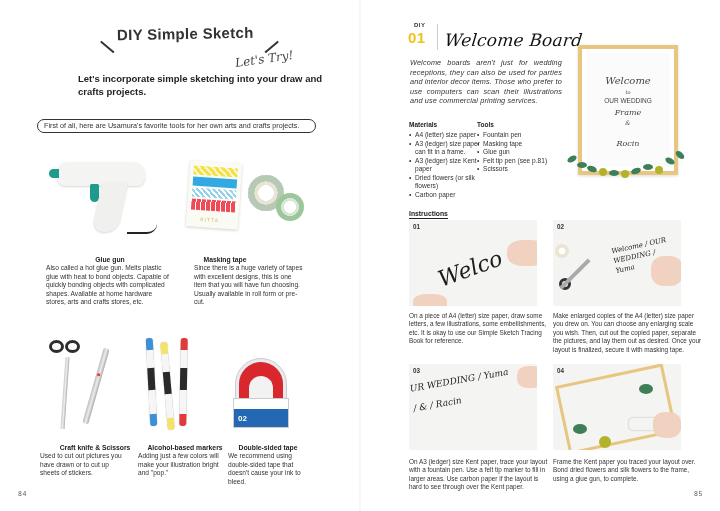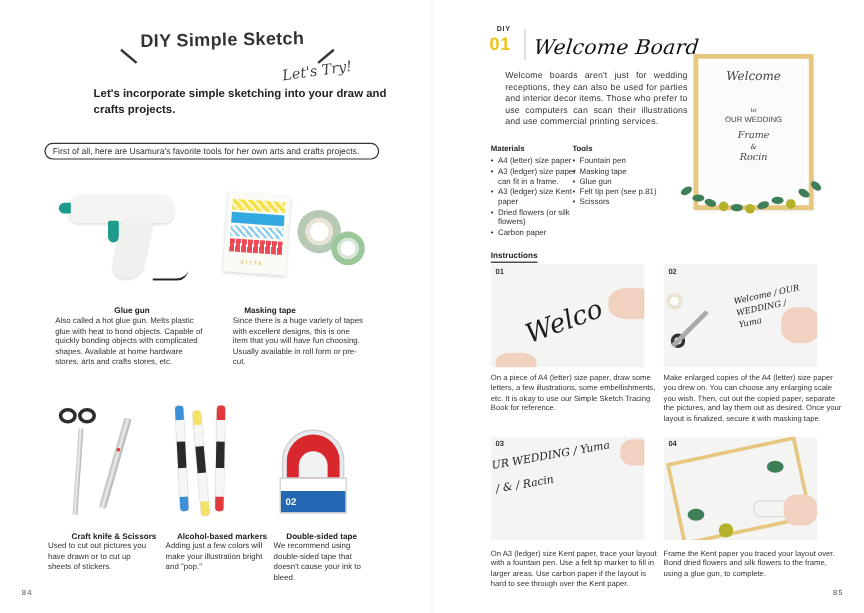--- a/index.html
+++ b/index.html
@@ -62,21 +62,21 @@
   .dt-red { position: absolute; left: 14px; top: 10px; width: 44px; height: 36px; border-radius: 22px 22px 0 0; background: #d8282d; }
   .dt-hole { position: absolute; left: 24px; top: 24px; width: 24px; height: 22px; border-radius: 12px 12px 0 0; background: #f2f2f2; }
   .dt-box { position: absolute; left: 8px; top: 46px; width: 56px; height: 30px; background: linear-gradient(to bottom, #fff 0 35%, #2468b3 35%); border: 1px solid #ccc; }
   .dt-02 { position: absolute; left: 4px; top: 15px; font-size: 8px; color: #fff; font-weight: bold; }
 
   
   .diy-small { position: absolute; left: 414px; top: 22px; font-size: 6px; font-weight: bold; letter-spacing: 0.5px; color: #333; }
   .diy-num { position: absolute; left: 408px; top: 29px; font-size: 15px; font-weight: bold; color: #f0c21b; letter-spacing: 0.5px; }
   .diy-div { position: absolute; left: 437px; top: 24px; width: 1px; height: 26px; background: #ccc; }
   .proj-title { position: absolute; left: 445px; top: 30px; font-family: "DejaVu Serif", serif; font-style: italic; font-size: 17px; color: #111; transform: skewX(-6deg); letter-spacing: 0.2px; }
-  .rp-intro { position: absolute; left: 421px; top: 58px; width: 152px; font-size: 7.3px; line-height: 9.6px; color: #333; text-align: justify; letter-spacing: 0.15px; }
+  .rp-intro { position: absolute; left: 410px; top: 58px; width: 152px; font-size: 7.3px; line-height: 9.6px; color: #333; text-align: justify; letter-spacing: 0.15px; font-style: italic; }
 
   .frame-photo { position: absolute; left: 578px; top: 45px; width: 100px; height: 130px; background: #fff; border: 4px solid #e7c680; box-shadow: 0 1px 3px rgba(0,0,0,0.15); }
   .frame-inner { position: absolute; left: 4px; top: 4px; right: 4px; bottom: 4px; background: #fbfbfb; }
   .fw { position: absolute; width: 100%; text-align: center; font-family: "DejaVu Serif", serif; font-style: italic; color: #444; }
   .leaves { position: absolute; left: 563px; top: 150px; width: 128px; height: 30px; }
   .leaf { position: absolute; width: 10px; height: 6px; border-radius: 50%; background: #3f7f57; }
   .leaf.y { background: #b4b22a; width: 8px; height: 8px; }
 
   .sect-label { position: absolute; font-size: 6.5px; font-weight: bold; color: #222; }
   .mat-list, .tool-list { position: absolute; list-style: none; font-size: 6.6px; line-height: 8.5px; color: #333; }
@@ -179,26 +179,26 @@
 
   <div>
     <div class="diy-small">DIY</div>
     <div class="diy-num">01</div>
     <div class="diy-div"></div>
     <div class="proj-title">Welcome Board</div>
     <div class="rp-intro">Welcome boards aren't just for wedding receptions, they can also be used for parties and interior decor items. Those who prefer to use computers can scan their illustrations and use commercial printing services.</div>
 
     <div class="frame-photo">
       <div class="frame-inner">
-        <div class="fw" style="top:6px; font-size:10px;">Welcome</div>
+        <div class="fw" style="top:22px; font-size:10px;">Welcome</div>
         <div class="fw" style="top:36px; font-size:5px;">to</div>
         <div class="fw" style="top:44px; font-size:6.5px; font-style:normal; font-family:'Liberation Sans',sans-serif;">OUR WEDDING</div>
         <div class="fw" style="top:55px; font-size:8px;">Frame</div>
         <div class="fw" style="top:66px; font-size:6px;">&amp;</div>
-        <div class="fw" style="top:73px; font-size:8px;">Rocin</div>
+        <div class="fw" style="top:86px; font-size:8px;">Rocin</div>
       </div>
     </div>
     <div class="leaves">
       <div class="leaf" style="left:4px; top:6px; transform:rotate(-30deg);"></div>
       <div class="leaf" style="left:14px; top:12px;"></div>
       <div class="leaf" style="left:24px; top:16px; transform:rotate(20deg);"></div>
       <div class="leaf y" style="left:36px; top:18px;"></div>
       <div class="leaf" style="left:46px; top:20px;"></div>
       <div class="leaf y" style="left:58px; top:20px;"></div>
       <div class="leaf" style="left:68px; top:18px; transform:rotate(-20deg);"></div>

